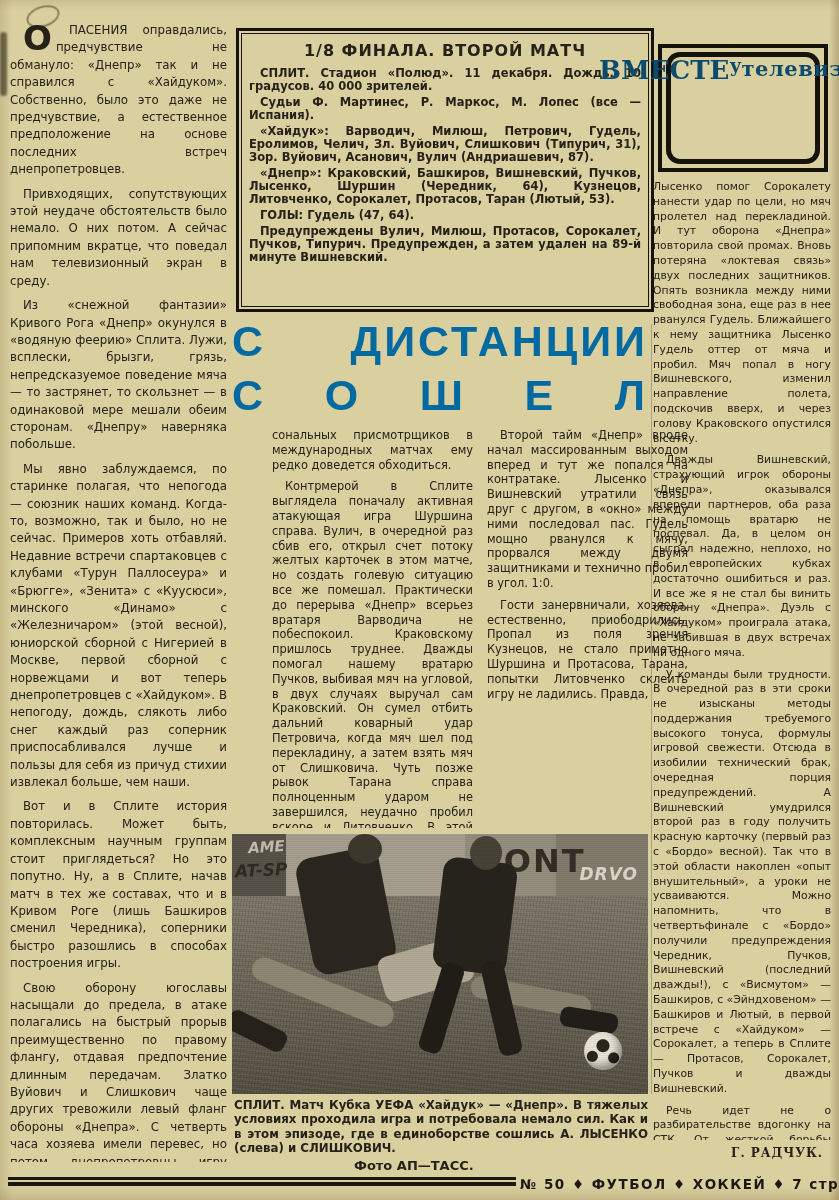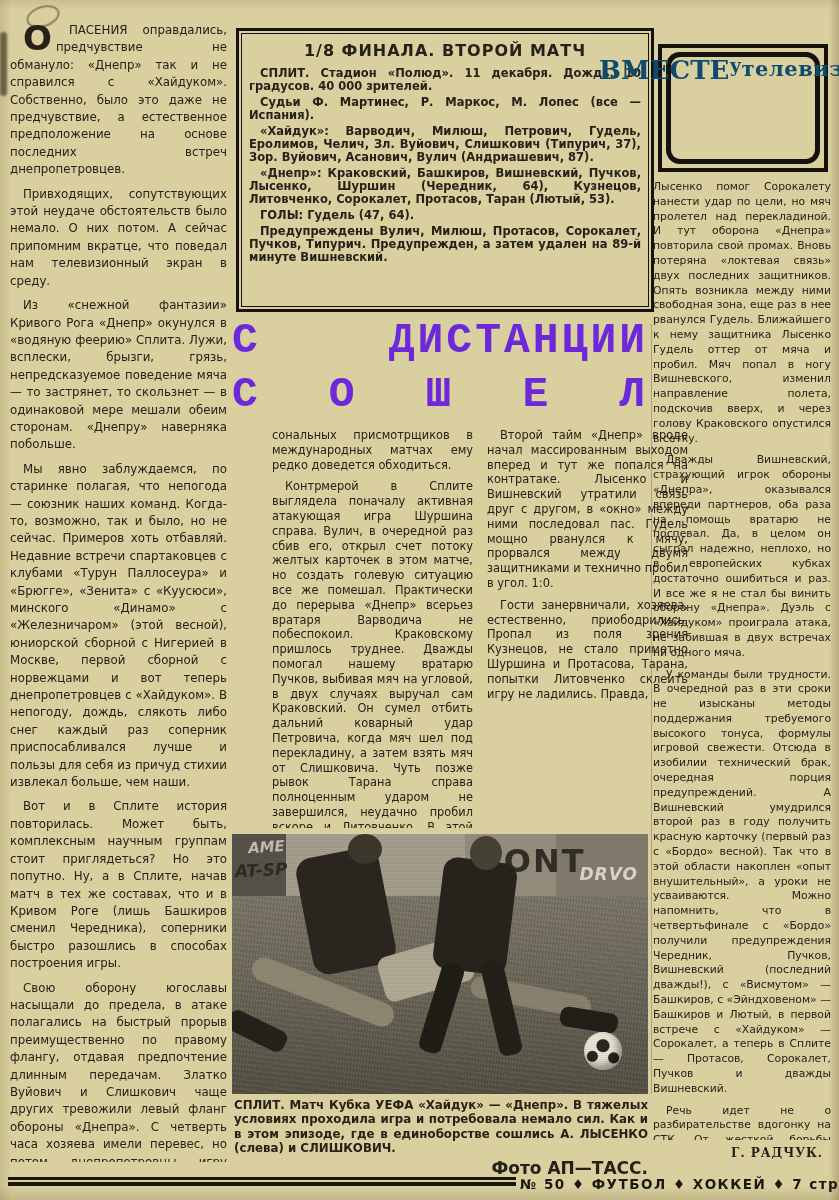--- a/index.html
+++ b/index.html
@@ -35,21 +35,21 @@
     box-shadow:inset 0 0 0 2px #d9cf9f, inset 0 0 0 3px #16130e;
     padding:10px 10px 6px 10px;overflow:hidden;}
   .match-header{text-align:center;font-weight:bold;font-size:16px;letter-spacing:1px;margin:0 0 7px 0;}
   .score-banner{background:#8b8477;color:#17130c;padding:5px 8px 6px 8px;margin:0 2px 6px 2px;
     font-family:"DejaVu Serif","Liberation Serif",serif;font-style:italic;font-weight:bold;font-size:16.5px;line-height:22px;}
   .score-line2{padding-left:46px;}
   .match-details p{margin:3px 0;text-indent:11px;font-weight:bold;font-size:11.5px;line-height:13px;text-align:justify;}
 
   
   .headline{position:absolute;left:232px;top:314px;width:416px;
-    font-family:Liberation Mono, monospace;font-weight:bold;color:#6d28d9;}
+    font-family:Liberation Sans, sans-serif;font-weight:bold;color:#0369a1;}
   .hl-line{font-size:43px;line-height:54px;text-align:justify;text-align-last:justify;letter-spacing:3px;white-space:nowrap;}
 
   
   .tv-outer{position:absolute;left:658px;top:44px;width:170px;height:128px;box-sizing:border-box;
     border:4px solid #15110c;padding:4px;background:#d9cf9f;}
   .tv-bezel{width:100%;height:100%;box-sizing:border-box;background:#15110c;border-radius:14px;padding:5px;}
   .tv-screen{width:100%;height:100%;box-sizing:border-box;background:#d9cf9f;border-radius:9px;
     display:flex;flex-direction:row;align-items:flex-start;justify-content:center;
     font-family:"DejaVu Serif","Liberation Serif",serif;font-weight:bold;color:#0c4a6e;text-align:center;}
   .tv-l1{font-size:26px;line-height:26px;}
@@ -85,21 +85,21 @@
     background-image:
       radial-gradient(circle at 50% 36%,#2a2721 0 6px,rgba(0,0,0,0) 7px),
       radial-gradient(circle at 22% 64%,#2a2721 0 5px,rgba(0,0,0,0) 6px),
       radial-gradient(circle at 78% 68%,#2a2721 0 5px,rgba(0,0,0,0) 6px);
     box-shadow:inset -4px -5px 7px rgba(0,0,0,.35);}
   .photo-grain{left:0;top:0;right:0;bottom:0;
     background:repeating-linear-gradient(0deg,rgba(0,0,0,.06) 0 1px,rgba(0,0,0,0) 1px 2px);}
 
   
   .caption{position:absolute;left:234px;top:1098px;width:414px;font-weight:bold;font-size:11.8px;line-height:14.3px;text-align:justify;}
-  .credit{position:absolute;left:234px;top:1158px;width:414px;font-weight:bold;font-size:17px;text-align:right;padding-left:120px;box-sizing:border-box;}
+  .credit{position:absolute;left:234px;top:1158px;width:414px;font-weight:bold;font-size:13px;text-align:left;padding-left:120px;box-sizing:border-box;}
   .byline{position:absolute;right:16px;top:1146px;font-family:"DejaVu Serif","Liberation Serif",serif;font-weight:bold;font-size:12px;letter-spacing:1px;}
   .footer-rule{position:absolute;left:8px;top:1177px;width:508px;height:9px;
     background:linear-gradient(180deg,#1a1610 0 3px,#d9cf9f 3px 5px,#1a1610 5px 9px);}
   .footer-text{position:absolute;left:520px;right:8px;top:1176px;text-align:right;
     font-weight:bold;font-size:13.5px;letter-spacing:1.5px;color:#1c1812;white-space:nowrap;}
   .v-divider{position:absolute;left:651px;top:324px;width:1px;height:770px;background:rgba(80,65,35,.32);}
 </style>
 </head>
 <body>
 
@@ -114,21 +114,21 @@
   <p>Мы явно заблуждаемся, по старинке полагая, что непогода — союзник наших команд. Когда-то, возможно, так и было, но не сейчас. Примеров хоть отбавляй. Недавние встречи спартаковцев с клубами «Турун Паллосеура» и «Брюгге», «Зенита» с «Куусюси», минского «Динамо» с «Железничаром» (этой весной), юниорской сборной с Нигерией в Москве, первой сборной с норвежцами и вот теперь днепропетровцев с «Хайдуком». В непогоду, дождь, слякоть либо снег каждый раз соперник приспосабливался лучше и пользы для себя из причуд стихии извлекал больше, чем наши.</p>
   <p>Вот и в Сплите история повторилась. Может быть, комплексным научным группам стоит приглядеться? Но это попутно. Ну, а в Сплите, начав матч в тех же составах, что и в Кривом Роге (лишь Башкиров сменил Чередника), соперники быстро разошлись в способах построения игры.</p>
   <p>Свою оборону югославы насыщали до предела, в атаке полагались на быстрый прорыв преимущественно по правому флангу, отдавая предпочтение длинным передачам. Златко Вуйович и Слишкович чаще других тревожили левый фланг обороны «Днепра». С четверть часа хозяева имели перевес, но потом днепропетровцы игру выравняли, повели свои атаки, в основном многоходовые. Создать ситуацию для Протасова не удавалось до перерыва ни разу. Зоран Вуйович, исполнявший в этот вечер роль личного сторожа нашего бомбардира, Протасова прикрыл. Теперь Олег достаточно известен, и без пер-</p>
 </div>
 
 <div class="match-box">
   <div class="match-header">1/8 ФИНАЛА. ВТОРОЙ МАТЧ</div>
   <div class="match-details">
     <p>СПЛИТ. Стадион «Полюд». 11 декабря. Дождь. 10 градусов. 40 000 зрителей.</p>
     <p>Судьи Ф. Мартинес, Р. Маркос, М. Лопес (все — Испания).</p>
-    <p>«Хайдук»: Варводич, Милюш, Петрович, Гудель, Еролимов, Челич, Зл. Вуйович, Слишкович (Типурич, 37), Зор. Вуйович, Асанович, Вулич (Андриашевич, 87).</p>
+    <p>«Хайдук»: Варводич, Милюш, Петрович, Гудель, Еролимов, Челич, Зл. Вуйович, Слишкович (Типурич, 31), Зор. Вуйович, Асанович, Вулич (Андриашевич, 87).</p>
     <p>«Днепр»: Краковский, Башкиров, Вишневский, Пучков, Лысенко, Шуршин (Чередник, 64), Кузнецов, Литовченко, Сорокалет, Протасов, Таран (Лютый, 53).</p>
     <p>ГОЛЫ: Гудель (47, 64).</p>
     <p>Предупреждены Вулич, Милюш, Протасов, Сорокалет, Пучков, Типурич. Предупрежден, а затем удален на 89-й минуте Вишневский.</p>
   </div>
 </div>
 
 <div class="headline">
   <div class="hl-line">С ДИСТАНЦИИ</div>
   <div class="hl-line">С О Ш Е Л</div>
 </div>

